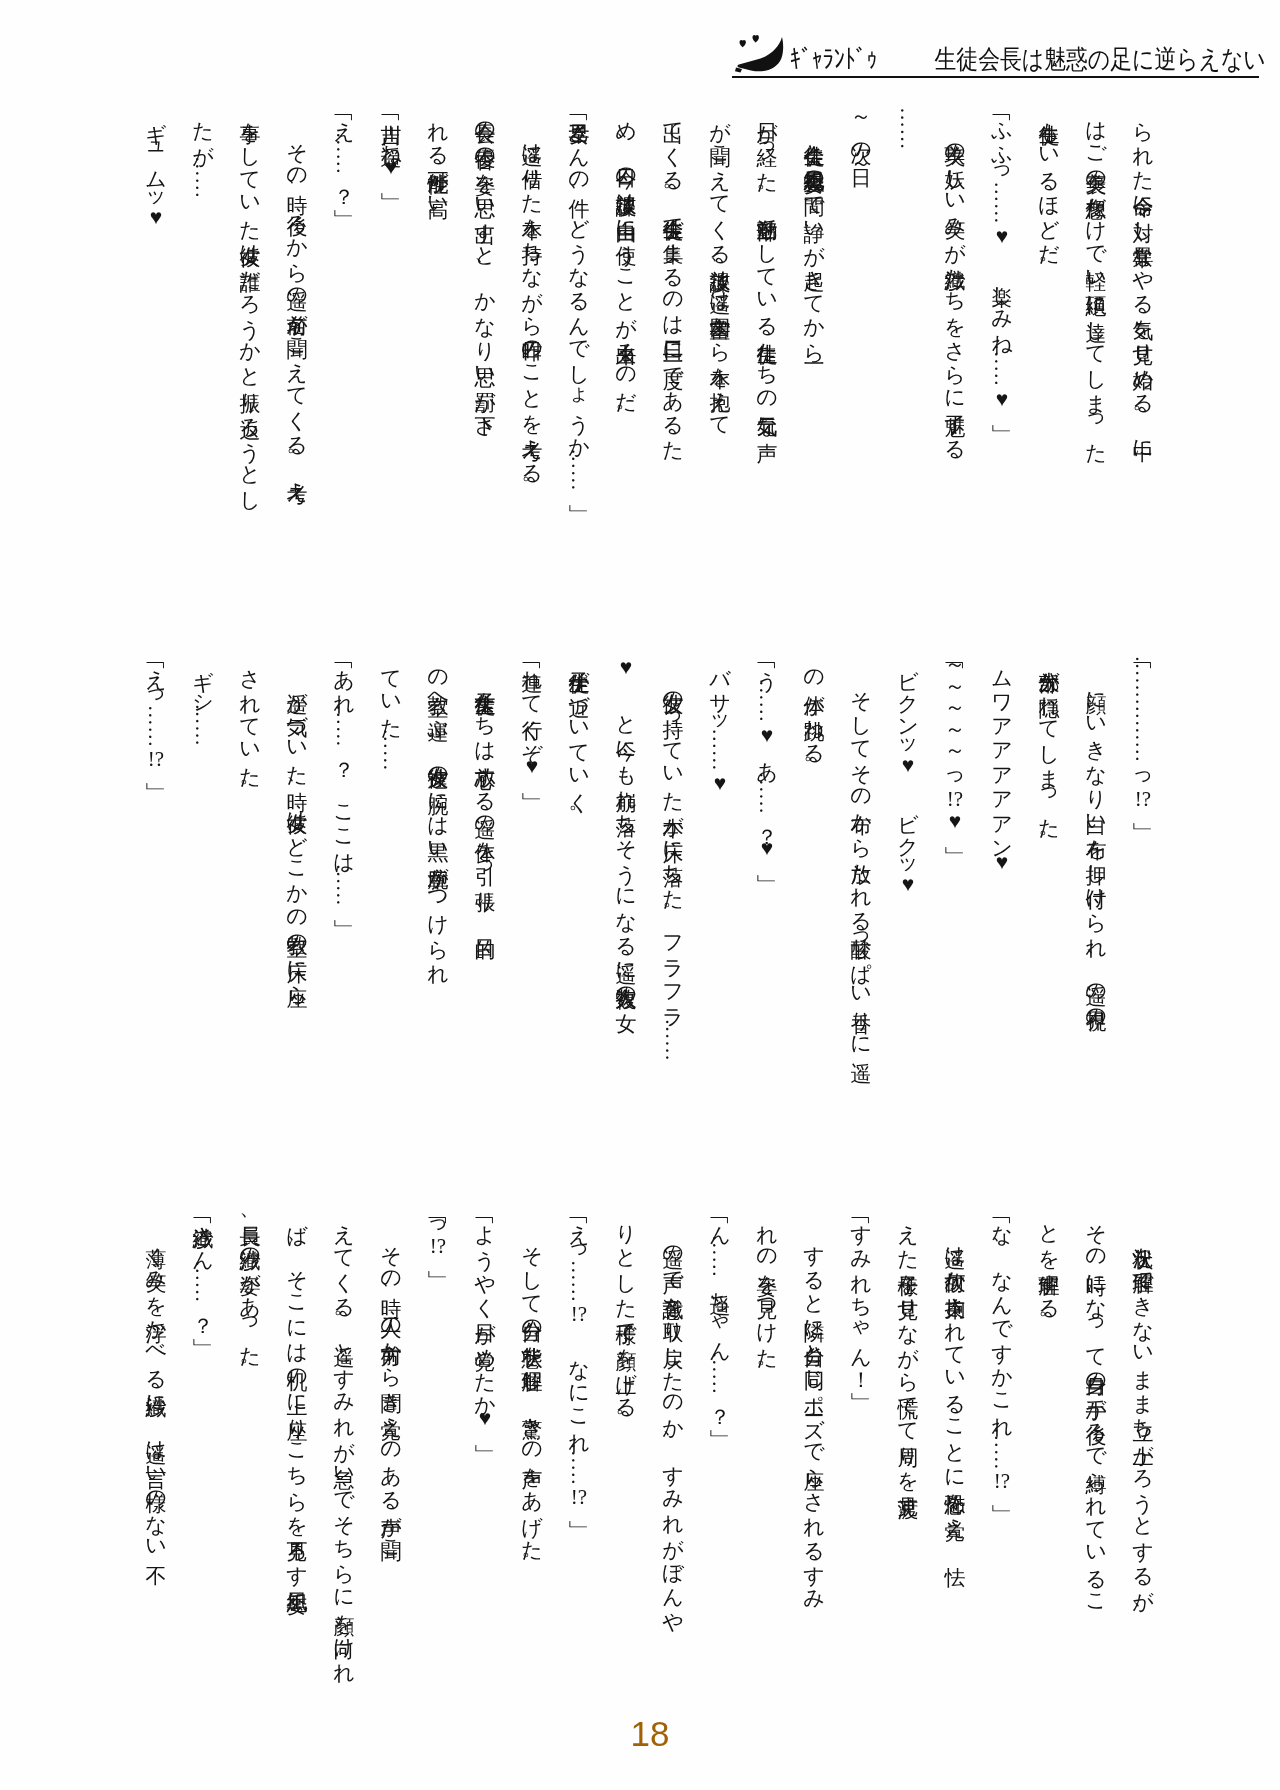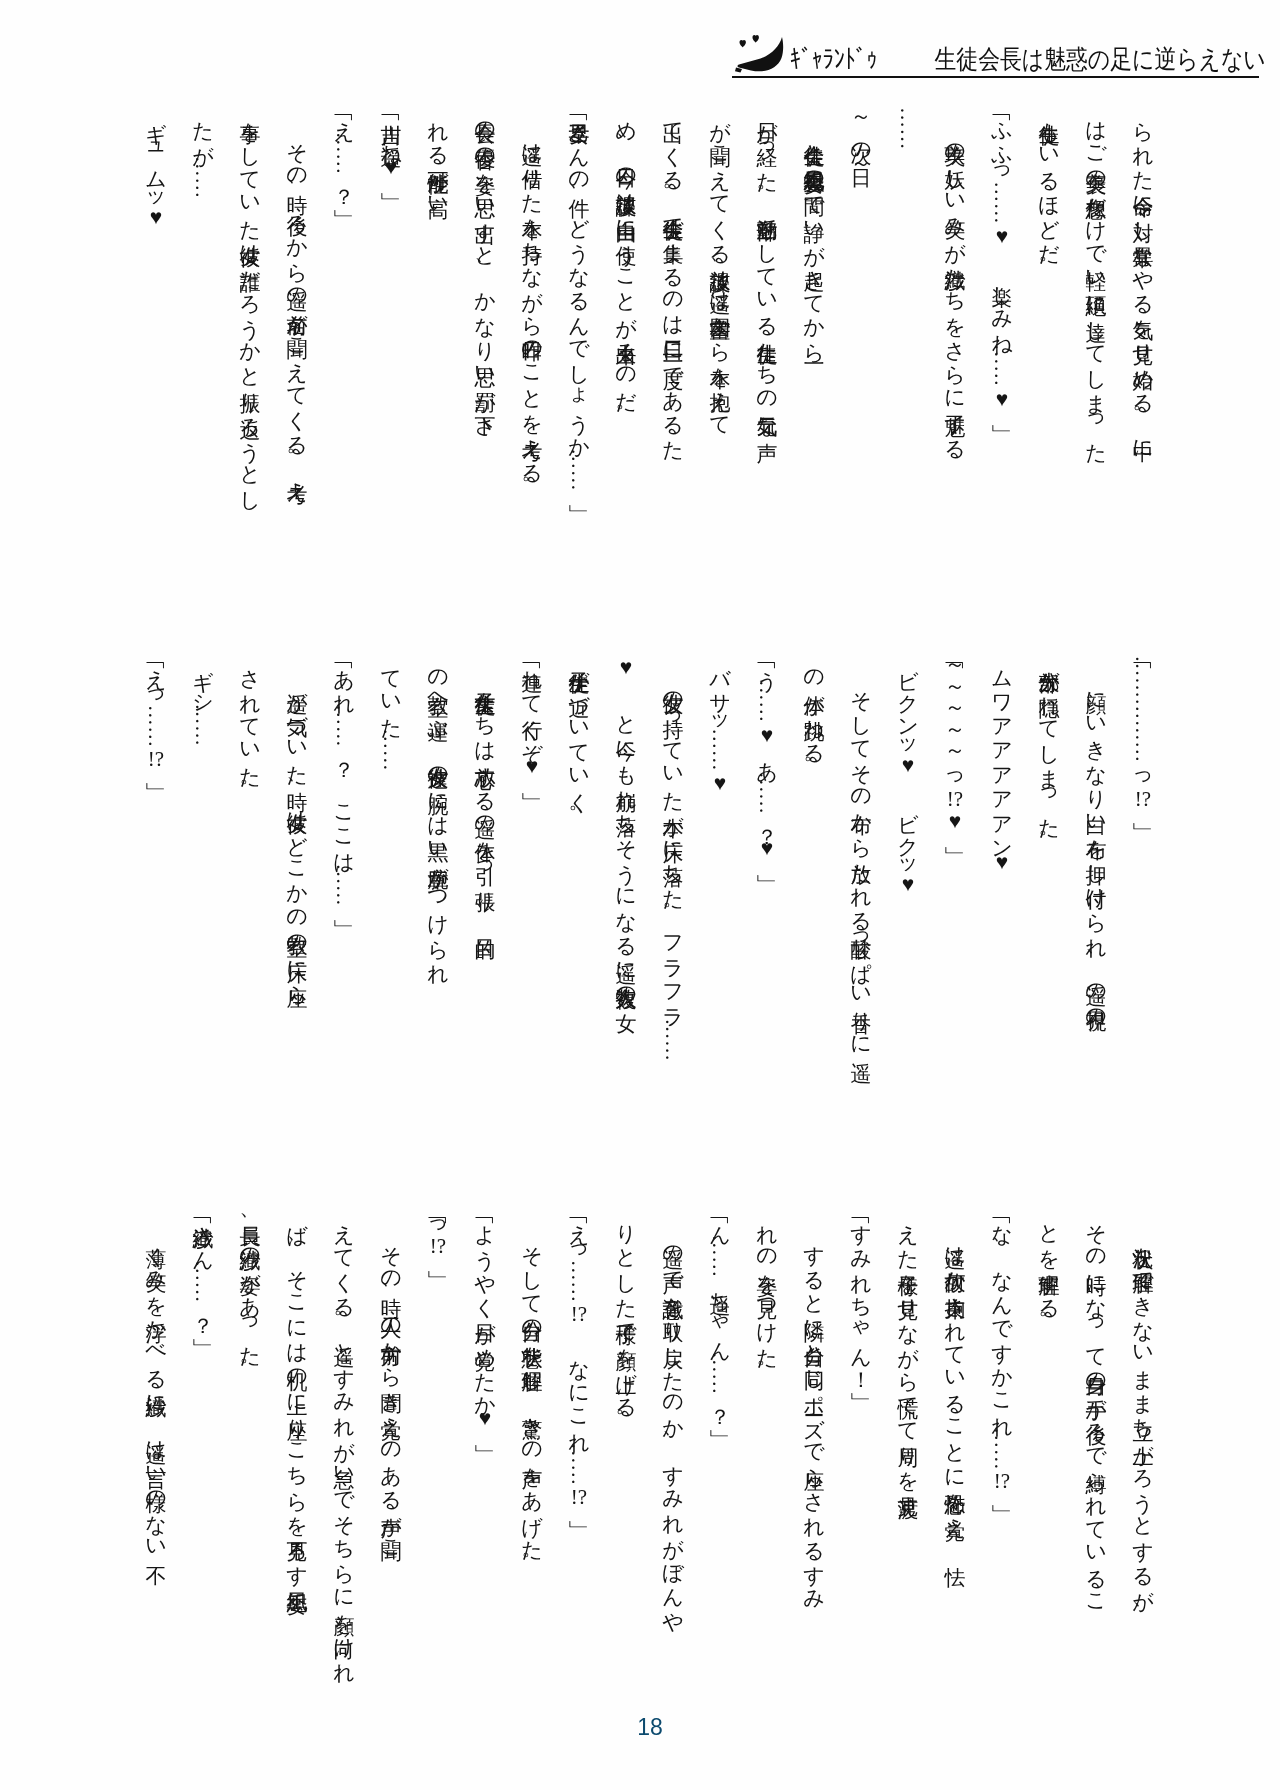--- a/index.html
+++ b/index.html
@@ -55,21 +55,21 @@
     text-combine-upright:all;
     -webkit-text-combine:horizontal;
   }
   
   .page-number{
     position:absolute;
     left:608px;top:1714px;
     width:84px;
     text-align:center;
     font-family:"Liberation Sans","DejaVu Sans",sans-serif;
-    font-size:23px;color:#0c4a6e;
+    font-size:35px;color:#a16207;
   }
 </style>
 </head>
 <body>
 
 <div class="page">
 
   <header class="header">
     <svg class="logo" viewBox="0 0 54 40" aria-hidden="true">
       <path fill="#111" d="M7.5,8.2 C7.5,6.2 9.3,5.2 10.7,6.5 C12.1,5.2 13.9,6.2 13.9,8.2 C13.9,10.6 10.7,13.2 10.7,13.2 C10.7,13.2 7.5,10.6 7.5,8.2 Z"></path>

